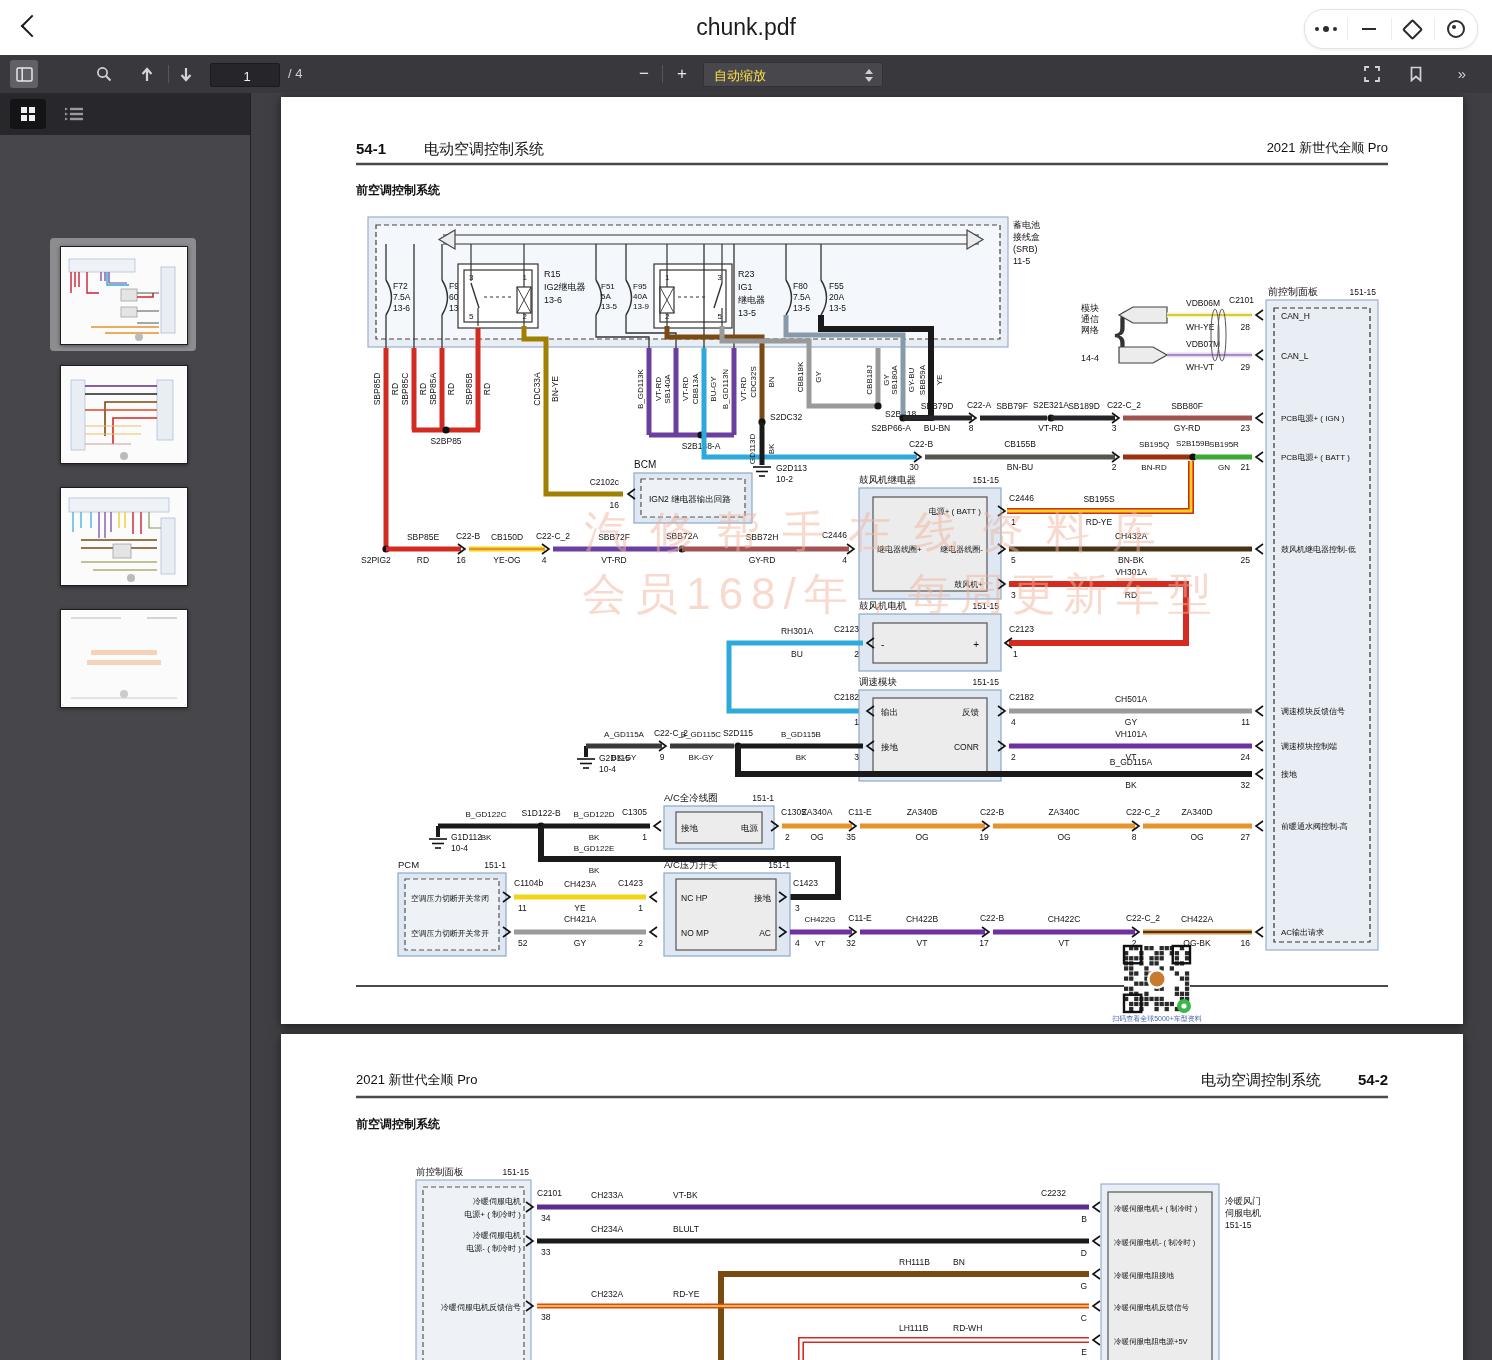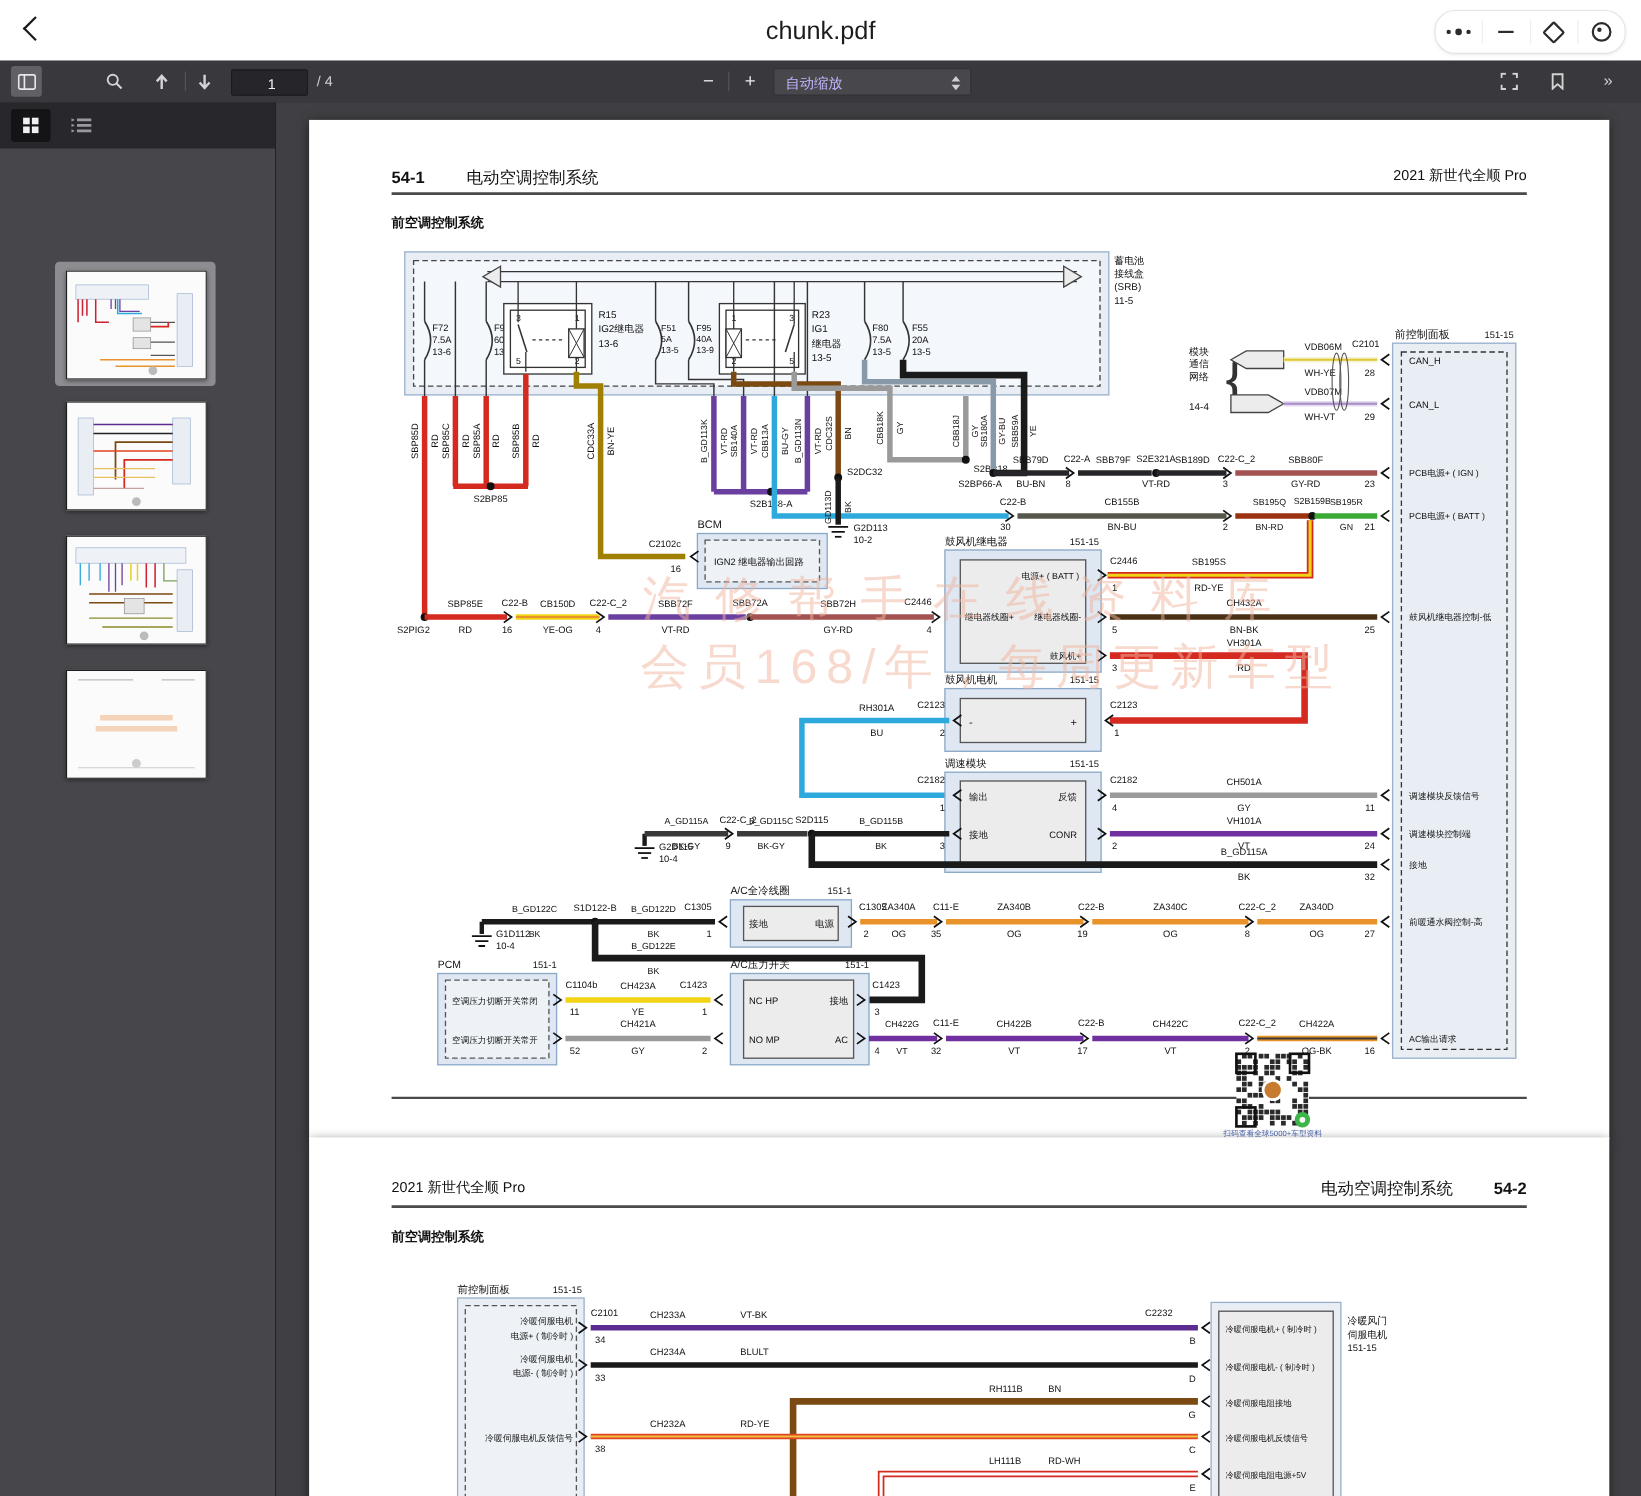--- a/index.html
+++ b/index.html
@@ -21,21 +21,21 @@
   
   .pdftb{position:absolute;left:0;top:55px;width:1492px;height:38px;background:#38383d;border-bottom:1px solid #232327;}
   .tbtn{position:absolute;top:5px;width:28px;height:28px;border-radius:3px;display:flex;align-items:center;justify-content:center;cursor:pointer;color:#d3d3d6;}
   .tbtn svg{display:block;}
   .tbtn.active{background:#606066;}
   .tdiv{position:absolute;top:10px;width:1px;height:18px;background:#55555a;}
   .pagebox{position:absolute;left:210px;top:8px;width:68px;height:22px;background:#26262a;border:1px solid #1b1b1f;border-radius:2px;}
   .pagebox input{width:100%;height:100%;background:transparent;border:none;color:#f0f0f0;font-size:13px;text-align:center;font-family:"Liberation Sans",sans-serif;outline:none;}
   .pagetotal{position:absolute;left:288px;top:0;height:38px;line-height:38px;color:#cfcfd2;font-size:13px;}
   .zoomtxt{color:#e8e8ea;font-size:17px;line-height:28px;}
-  .zsel{position:absolute;left:703px;top:7px;width:180px;height:25px;background:#47474c;border:1px solid #313136;border-radius:2px;color:#c4b5fd;font-size:13px;line-height:25px;padding-left:10px;box-sizing:border-box;cursor:pointer;}
+  .zsel{position:absolute;left:703px;top:7px;width:180px;height:25px;background:#47474c;border:1px solid #313136;border-radius:2px;color:#fde047;font-size:13px;line-height:25px;padding-left:10px;box-sizing:border-box;cursor:pointer;}
   .caret{position:absolute;right:9px;top:6px;width:8px;height:13px;}
   .caret:before{content:"";position:absolute;top:0;left:0;border-left:4px solid transparent;border-right:4px solid transparent;border-bottom:5px solid #cfcfd2;}
   .caret:after{content:"";position:absolute;bottom:0;left:0;border-left:4px solid transparent;border-right:4px solid transparent;border-top:5px solid #cfcfd2;}
   .chev2{color:#d3d3d6;font-size:15px;line-height:28px;}
   
   .sidebar{position:absolute;left:0;top:93px;width:250px;bottom:0;background:#47474b;border-right:1px solid #222226;}
   .sbhead{position:absolute;left:0;top:0;width:250px;height:42px;background:#28282c;}
   .sbbtn{position:absolute;top:6px;width:36px;height:30px;border-radius:3px;display:flex;align-items:center;justify-content:center;cursor:pointer;}
   .sbbtn.active{background:#141417;}
   .thumbwrap{position:absolute;cursor:pointer;}
@@ -212,21 +212,21 @@
         <rect x="30" y="40" width="66" height="5" fill="#f4c9a8" opacity=".8"></rect>
         <rect x="26" y="50" width="74" height="5" fill="#f4c9a8" opacity=".8"></rect>
         <path d="M10 88 H116" stroke="#ccc" stroke-width="1"></path>
         <circle cx="63" cy="84" r="4" fill="#ccc"></circle>
       </svg>
     </div>
   </div>
 </div>
 
 <div class="viewer">
-  <div class="page" style="top:16px;height:927px">
+  <div class="page" style="top:4px;height:927px">
     <svg id="svg-p1" width="1182" height="927" viewBox="0 0 1182 927">
           <rect x="87" y="120" width="640" height="130" fill="#e9eef5" stroke="#9ab0cc" stroke-width="1.2"></rect>
           <rect x="95" y="128" width="624" height="114" fill="#f4f7fb" stroke="#444" stroke-width="1.2" stroke-dasharray="5 3"></rect>
           <text x="75" y="57" font-size="15" fill="#111" text-anchor="start" font-weight="700">54-1</text>
           <text x="143" y="57" font-size="15" fill="#111" text-anchor="start">电动空调控制系统</text>
           <text x="1107" y="55" font-size="13" fill="#111" text-anchor="end">2021 新世代全顺 Pro</text>
           <polyline points="75,67 1107,67" fill="none" stroke="#4a4a4a" stroke-width="2.5"></polyline>
           <text x="75" y="97" font-size="12" fill="#111" text-anchor="start" font-weight="700">前空调控制系统</text>
           <text x="732" y="131" font-size="9" fill="#111" text-anchor="start">蓄电池</text>
           <text x="732" y="143" font-size="9" fill="#111" text-anchor="start">接线盒</text>

